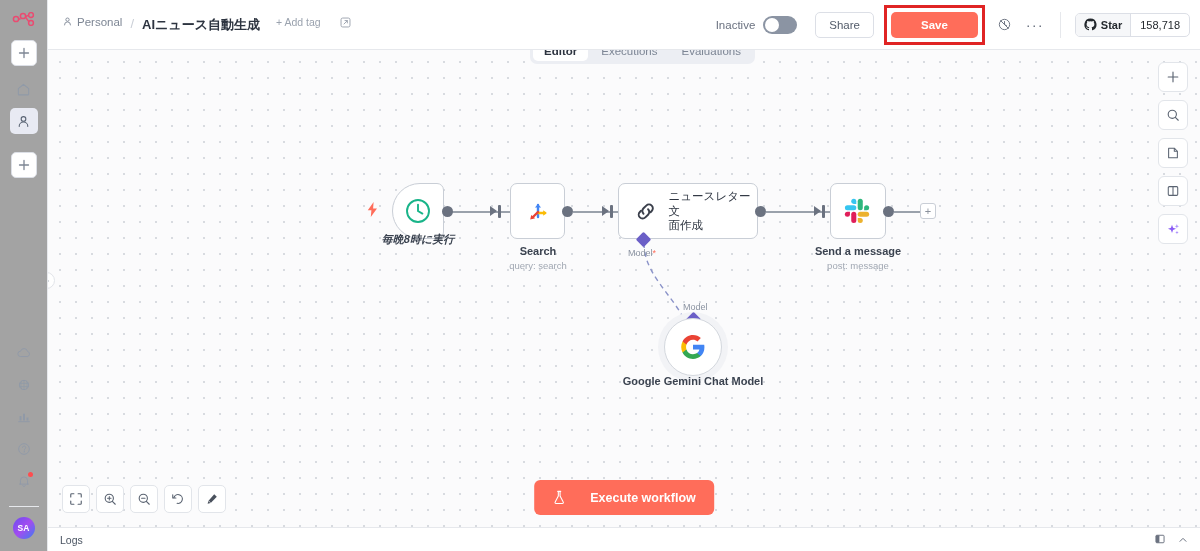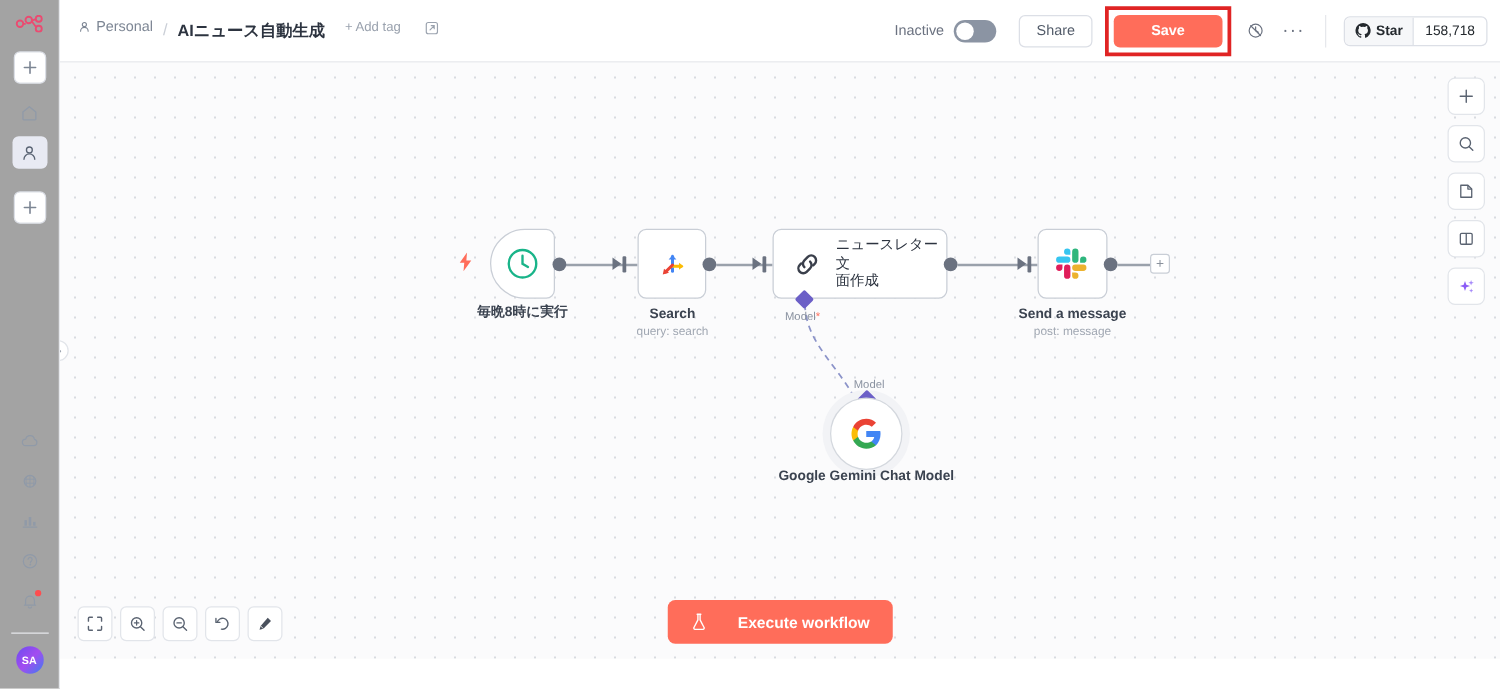--- a/index.html
+++ b/index.html
@@ -326,20 +326,25 @@
           </svg>
           <span>Star</span>
         </span>
         <span class="star-count">158,718</span>
       </div>
     </div>
   </div>
 
   <div id="canvas">
 
+    <div class="tabs">
+      <span class="tab active">Editor</span>
+      <span class="tab">Executions</span>
+      <span class="tab">Evaluations</span>
+    </div>
 
     <div class="collapse-handle">
       <svg width="8" height="8" viewBox="0 0 10 10">
         <path d="M3.4 1.6 L6.8 5 L3.4 8.4" fill="none" stroke="currentColor" stroke-width="1.2" stroke-linecap="round" stroke-linejoin="round"></path>
       </svg>
     </div>
 
     <div class="conn" style="left:404px; top:161px; width:58px;"></div>
     <div class="conn" style="left:525px; top:161px; width:45px;"></div>
     <div class="conn" style="left:718px; top:161px; width:64px;"></div>
@@ -355,21 +360,21 @@
       </svg>
     </span>
 
     <div class="node-box trigger-box" style="left:344px; top:133px; width:52px; height:56px;">
       <svg width="28" height="28" viewBox="0 0 28 28">
         <circle cx="14" cy="14" r="11" fill="none" stroke="#19b489" stroke-width="1.9"></circle>
         <path d="M14 7.6V14l4.4 2.6" fill="none" stroke="#19b489" stroke-width="1.9" stroke-linecap="round"></path>
       </svg>
     </div>
     <div class="endpoint" style="left:394px; top:156px;"></div>
-    <div class="node-label" style="left:295px; top:194px;">毎晩8時に実行</div>
+    <div class="node-label" style="left:295px; top:183px;font-style:italic;">毎晩8時に実行</div>
 
     <div class="arrow-bar" style="left:450px; top:155px;"></div>
     <div class="arrow-in" style="left:442px; top:156px;"></div>
     <div class="node-box" style="left:462px; top:133px; width:55px; height:56px;">
       <svg width="30" height="30" viewBox="0 0 30 30">
         <path d="M15 21 V9" stroke="#4285f4" stroke-width="2.4" stroke-linecap="round"></path>
         <path d="M11.9 11.6 L15 8.2 L18.1 11.6" fill="#4285f4"></path>
         <path d="M15 17 H22" stroke="#fbbc05" stroke-width="2.4" stroke-linecap="round"></path>
         <path d="M20.2 14.2 L23.8 17 L20.2 19.8" fill="#fbbc05"></path>
         <path d="M15 16 L9.5 21.5" stroke="#ea4335" stroke-width="2.4" stroke-linecap="round"></path>
@@ -496,14 +501,30 @@
       <div class="rt-btn">
         <svg width="15" height="15" viewBox="0 0 16 16">
           <path d="M6.4 3 L7.5 6.2 L10.7 7.3 L7.5 8.4 L6.4 11.6 L5.3 8.4 L2.1 7.3 L5.3 6.2 Z" fill="#8b5cf6"></path>
           <path d="M11.6 2.2 L12.2 3.9 L13.9 4.5 L12.2 5.1 L11.6 6.8 L11 5.1 L9.3 4.5 L11 3.9 Z" fill="#a78bfa"></path>
           <path d="M11.7 9.4 L12.2 10.7 L13.5 11.2 L12.2 11.7 L11.7 13 L11.2 11.7 L9.9 11.2 L11.2 10.7 Z" fill="#a78bfa"></path>
         </svg>
       </div>
     </div>
   </div>
 
+  <div id="logs-bar">
+    <span class="logs-label">Logs</span>
+    <span class="logs-right">
+      <span>
+        <svg width="12" height="12" viewBox="0 0 16 16">
+          <rect x="2.6" y="3" width="10.8" height="10" rx="1.2" fill="none" stroke="currentColor" stroke-width="1.3"></rect>
+          <rect x="2.6" y="3" width="4.6" height="10" rx="1.2" fill="currentColor"></rect>
+        </svg>
+      </span>
+      <span>
+        <svg width="10" height="10" viewBox="0 0 12 12">
+          <path d="M2.4 7.6 L6 4 L9.6 7.6" fill="none" stroke="currentColor" stroke-width="1.2" stroke-linecap="round" stroke-linejoin="round"></path>
+        </svg>
+      </span>
+    </span>
+  </div>
 
 </div>
 
 </body></html>

